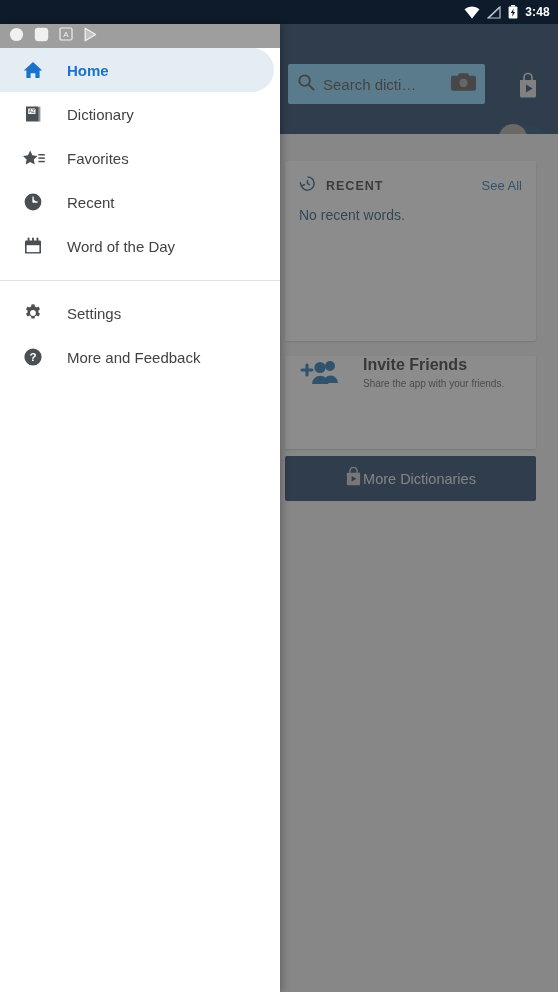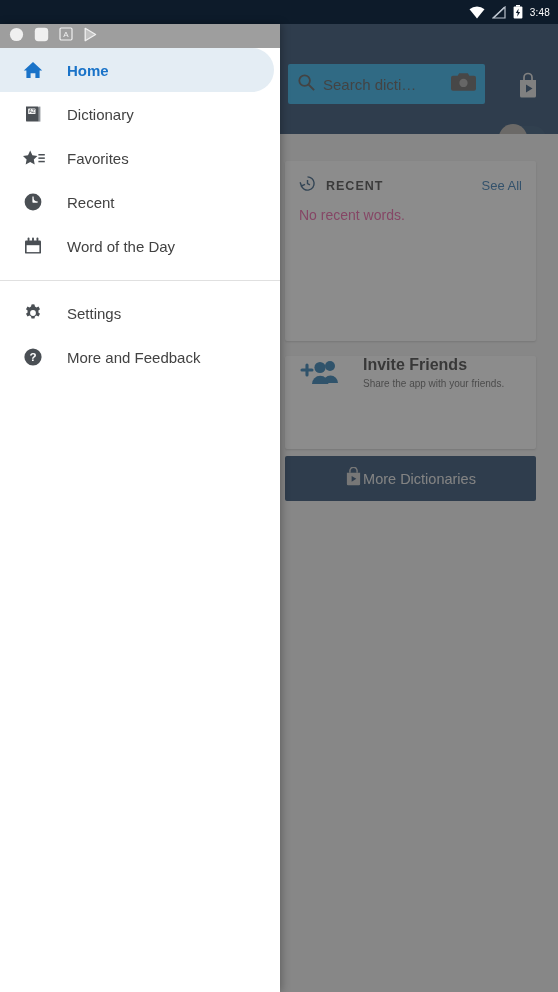--- a/index.html
+++ b/index.html
@@ -19,31 +19,31 @@
   #status-bar {
     position:absolute; left:0; top:0; width:558px; height:24px;
     background:#0d1b2a;
     display:flex; align-items:center;
   }
   #status-right {
     position:absolute; right:8px; top:0; height:24px;
     display:flex; align-items:center; gap:7px;
   }
   #status-clock {
-    color:#ffffff; font-size:10px; font-weight:normal; letter-spacing:.2px;
+    color:#ffffff; font-size:12px; font-weight:bold; letter-spacing:.2px;
   }
   .sb-ico { display:block; }
 
   #app-header {
     position:absolute; left:0; top:24px; width:558px; height:110px;
     background:#0b3059;
   }
   #search-bar {
     position:absolute; left:288px; top:40px; width:197px; height:40px;
-    background:#0ea5e9; border-radius:2px;
+    background:#7dd3fc; border-radius:2px;
     display:flex; align-items:center; padding:0 9px;
   }
   #search-placeholder {
     flex:1; color:#3f3f3f; font-size:15px; margin-left:7px;
     white-space:nowrap; overflow:hidden;
   }
   #store-header-btn {
     position:absolute; left:513px; top:46px; width:30px; height:30px;
   }
   #fab-toggle {
@@ -66,21 +66,21 @@
   #recent-card { left:285px; top:27px; width:251px; height:180px; }
   #recent-head {
     display:flex; align-items:center; padding:14px 14px 0 14px;
   }
   #recent-title {
     color:#2b2b2b; font-size:12.5px; font-weight:bold;
     letter-spacing:1px; margin-left:10px; flex:1;
   }
   #recent-see-all { color:#1565a8; font-size:13px; }
   #recent-empty {
-    padding:11px 14px 0 14px; color:#ec4899; font-size:14px;
+    padding:11px 14px 0 14px; color:#0c4a6e; font-size:14px;
   }
 
   #invite-card { left:285px; top:222px; width:251px; height:93px;
     display:flex; align-items:flex-start; padding:0 14px; }
   #invite-text { margin-left:18px; }
   #invite-title { color:#222; font-size:16px; font-weight:bold; }
   #invite-sub { color:#555; font-size:10px; line-height:1.32; margin-top:3px; max-width:150px; }
 
   #more-dict-btn {
     position:absolute; left:285px; top:322px; width:251px; height:45px;

